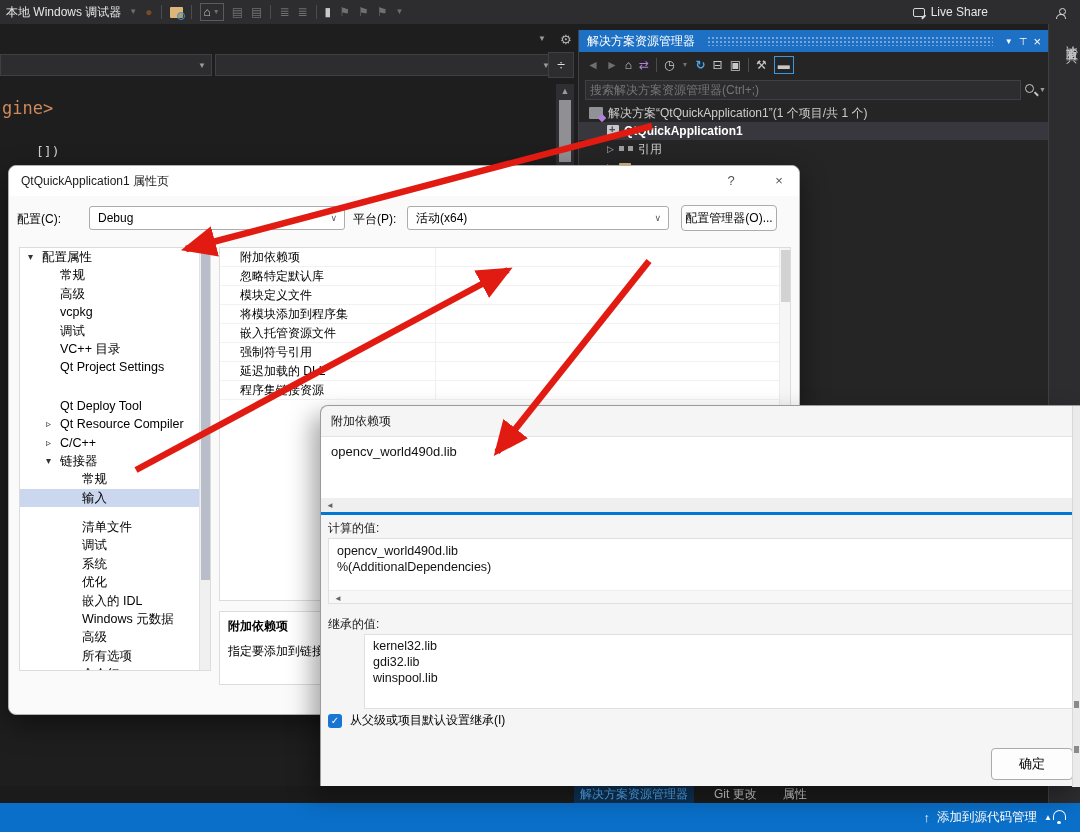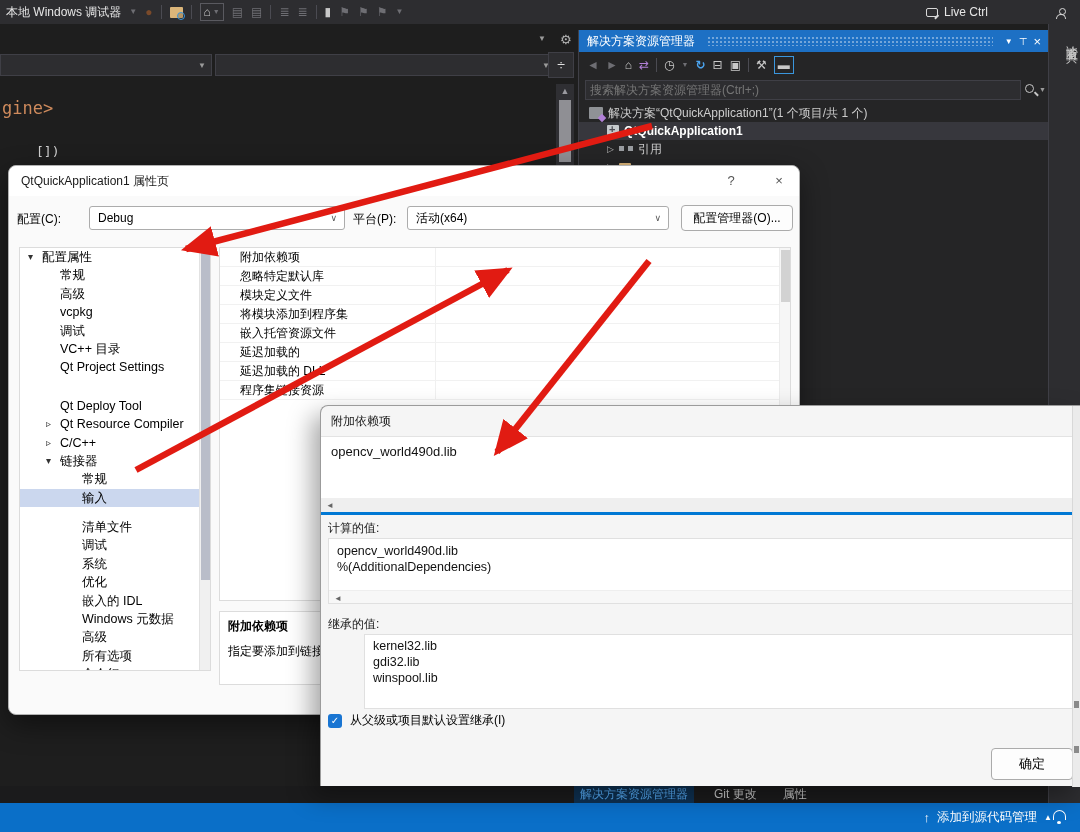--- a/index.html
+++ b/index.html
@@ -152,21 +152,21 @@
     <span class="tb-ico dim">≣</span>
     <span class="tb-sep"></span>
     <span class="tb-ico">▮</span>
     <span class="tb-ico dim">⚑</span>
     <span class="tb-ico dim">⚑</span>
     <span class="tb-ico dim">⚑</span>
     <span class="tb-ico dim" style="font-size:8px;">▼</span>
     <span style="flex:1;"></span>
     <span style="display:flex;align-items:center;gap:6px;margin-right:60px;">
       <span class="ls-icon"></span>
-      <span style="color:#e6e6e6;">Live Ctrl</span>
+      <span style="color:#e6e6e6;">Live Share</span>
     </span>
     <span class="person" style="margin-right:14px;"></span>
   </div>
 
   <div class="abs right-strip">
     <span class="vert-tab">诊断工具</span>
   </div>
 
   <div class="abs editor">
     <div class="navbox" style="left:0;top:30px;width:212px;">▼</div>
@@ -243,21 +243,21 @@
     <span class="lbl abs" style="left:8px;top:45px;">配置(C):</span>
     <div class="combo" style="left:80px;top:40px;width:256px;">
       <span>Debug</span>
       <span class="chev">∨</span>
     </div>
     <span class="lbl abs" style="left:344px;top:45px;">平台(P):</span>
     <div class="combo" style="left:398px;top:40px;width:262px;">
       <span>活动(x64)</span>
       <span class="chev">∨</span>
     </div>
-    <div class="winbtn" style="left:672px;top:39px;width:112px;height:26px;">配置管理器(O)...</div>
+    <div class="winbtn" style="left:672px;top:39px;width:96px;height:26px;">配置管理器(O)...</div>
 
     <div class="pd-treebox">
       <div id="pd-tree">
           <div class="pd-row" style="padding-left: 8px;">
             <span class="tw">▾</span>
             <span>配置属性</span>
           </div>
           <div class="pd-row" style="padding-left: 26px;">
             <span class="tw"></span>
             <span>常规</span>
@@ -371,21 +371,21 @@
           </div>
           <div class="g-row">
             <span class="g-label">将模块添加到程序集</span>
             <span class="g-val"></span>
           </div>
           <div class="g-row">
             <span class="g-label">嵌入托管资源文件</span>
             <span class="g-val"></span>
           </div>
           <div class="g-row">
-            <span class="g-label">延迟加载的</span>
+            <span class="g-label">强制符号引用</span>
             <span class="g-val"></span>
           </div>
           <div class="g-row">
             <span class="g-label">延迟加载的 DLL</span>
             <span class="g-val"></span>
           </div>
           <div class="g-row">
             <span class="g-label">程序集链接资源</span>
             <span class="g-val"></span>
           </div>

